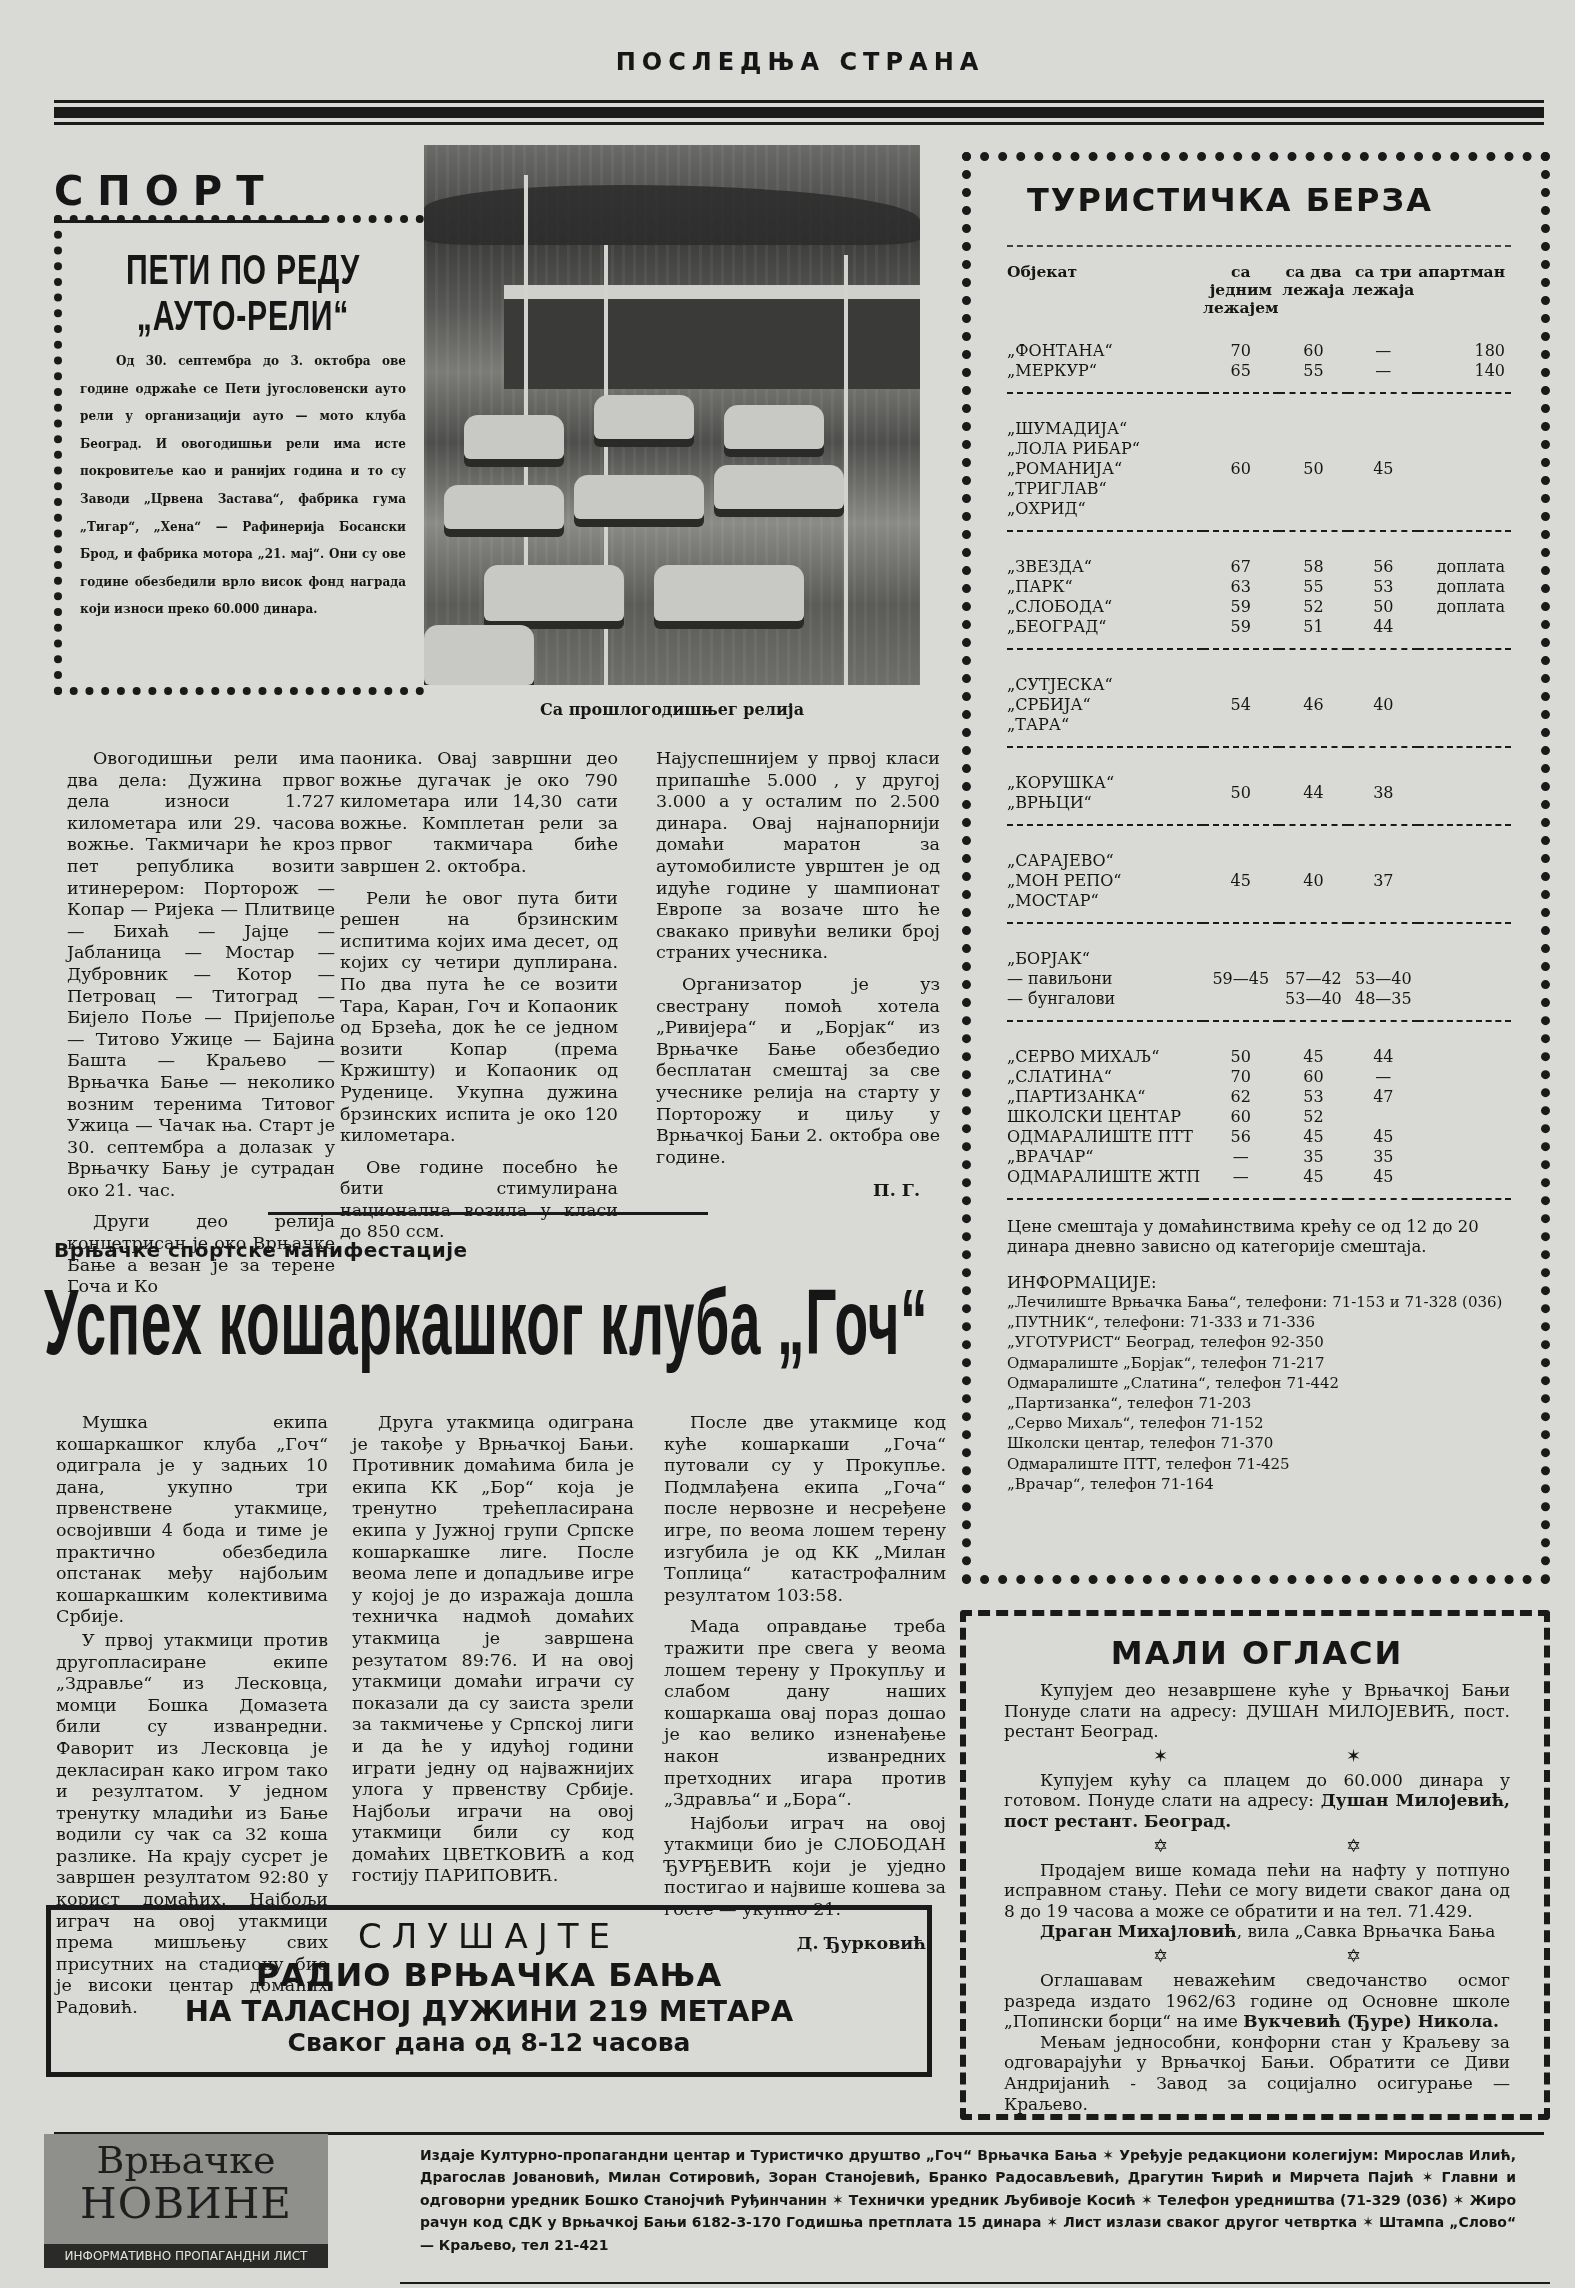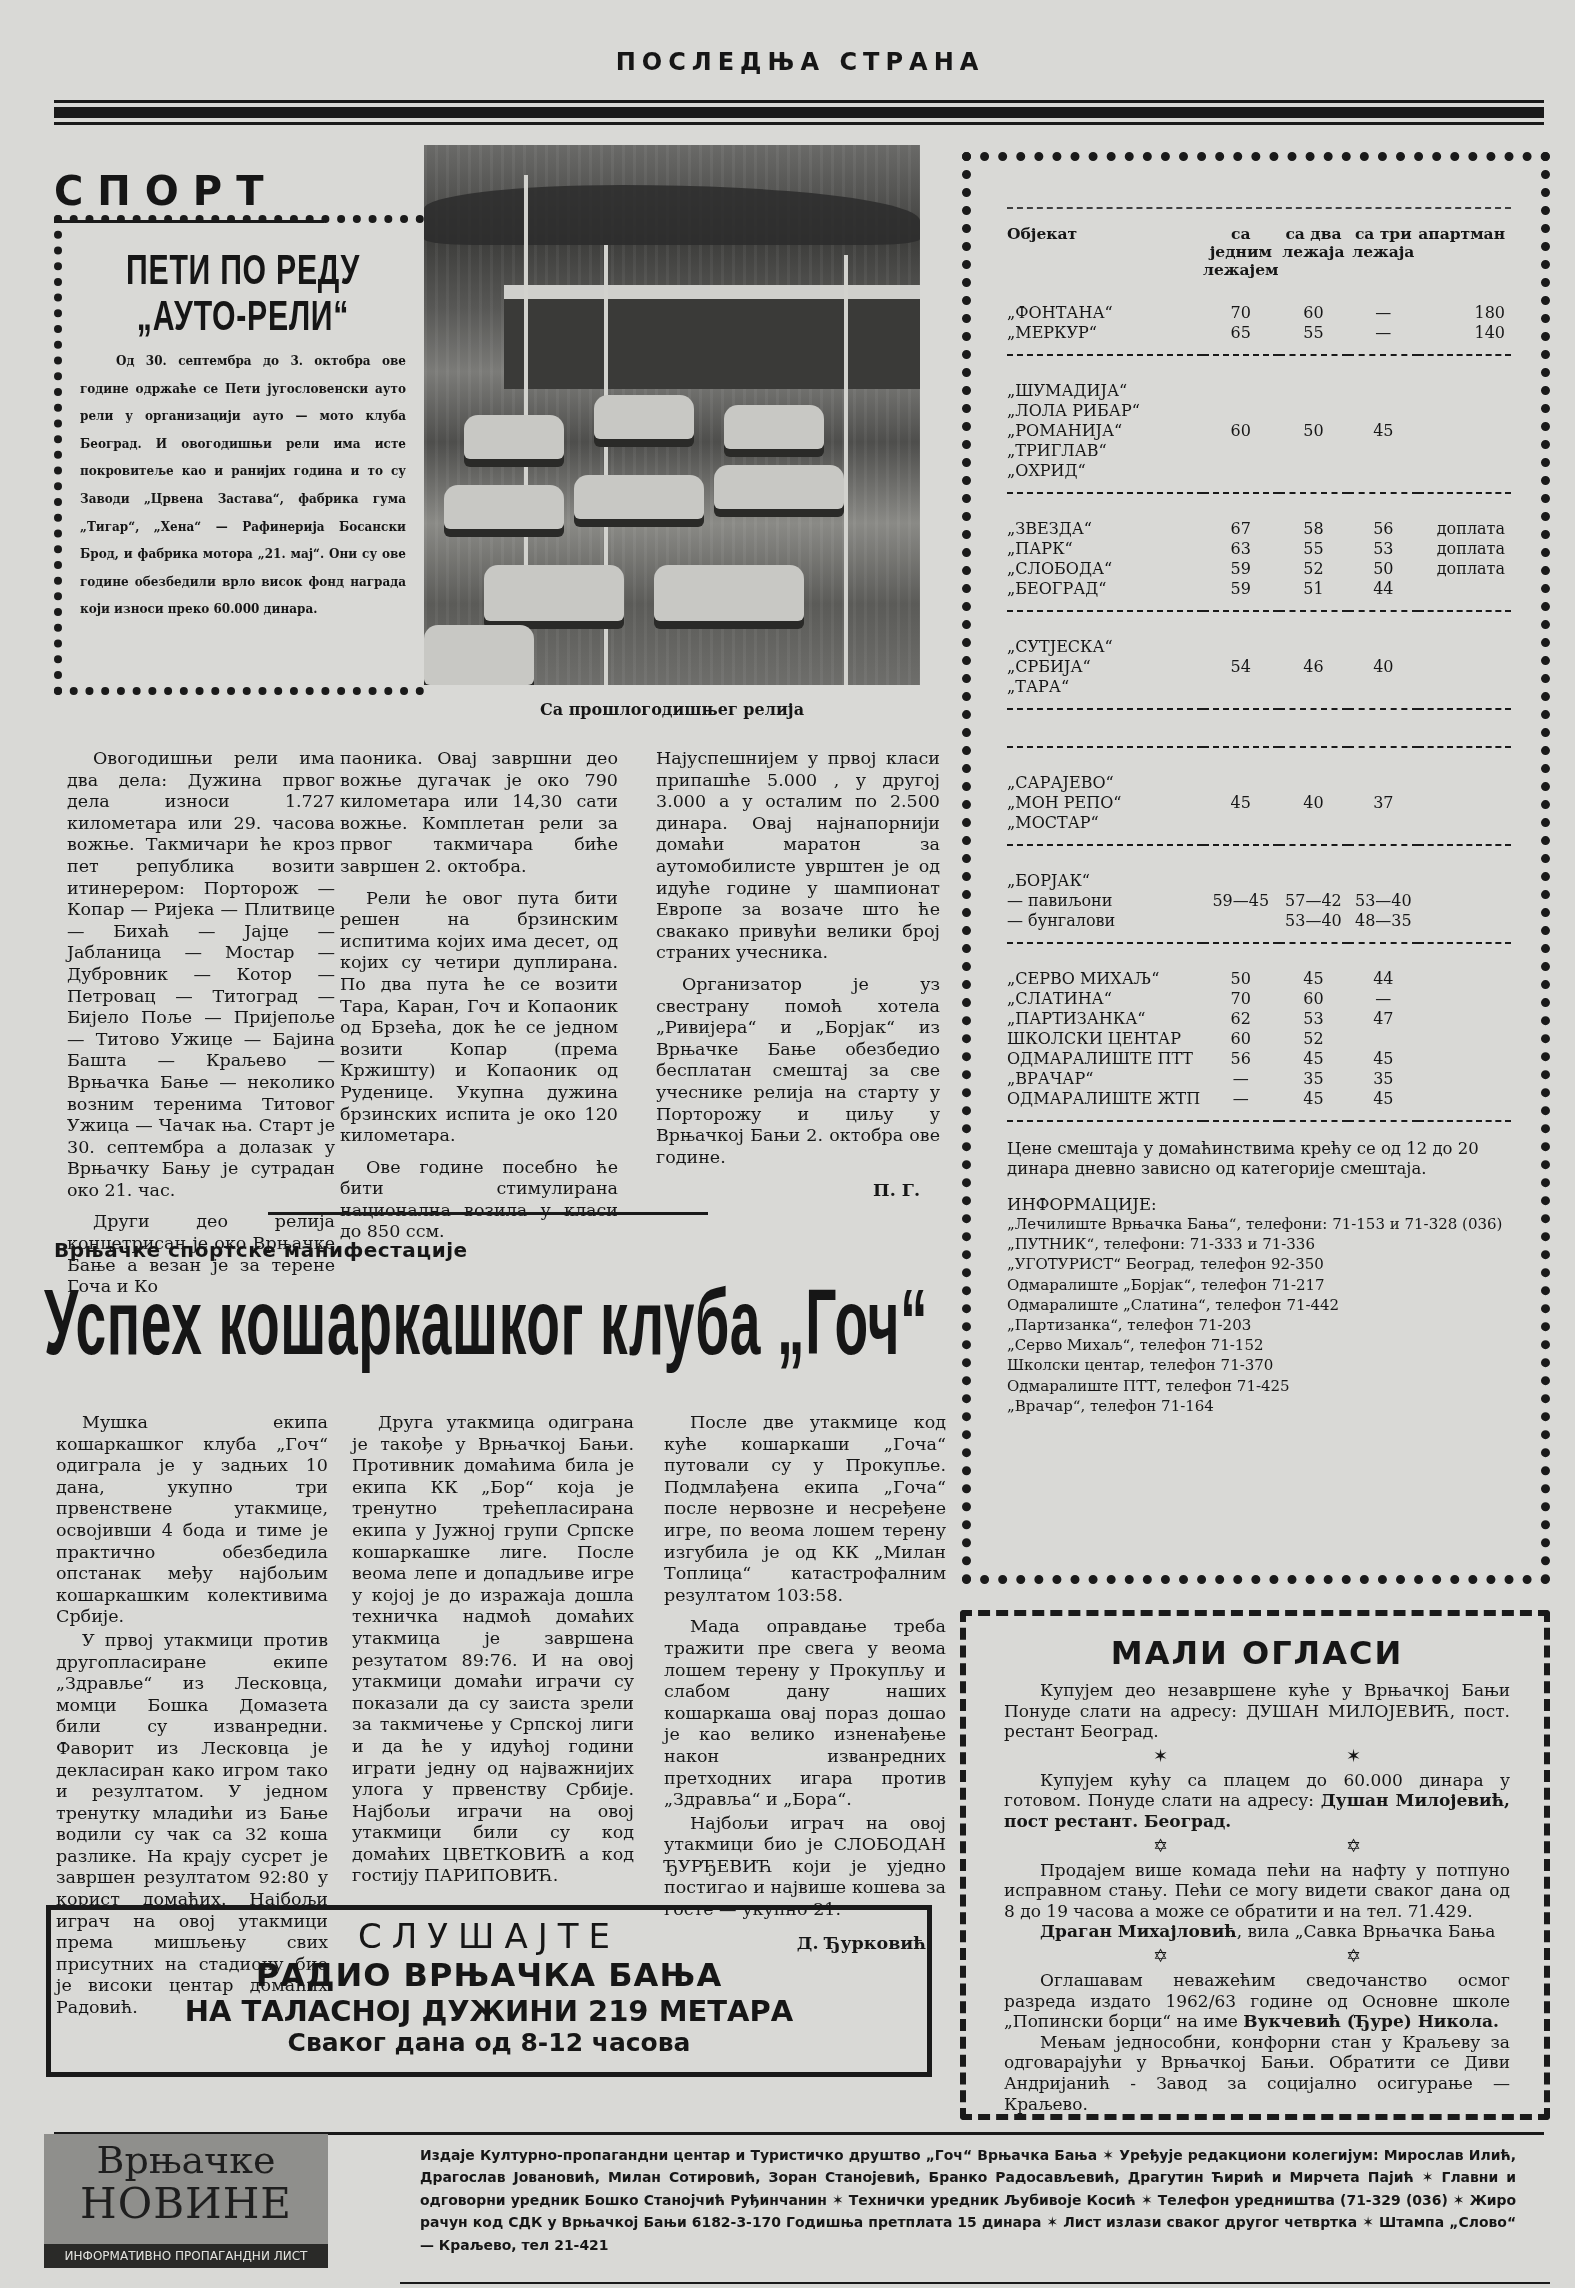--- a/index.html
+++ b/index.html
@@ -238,20 +238,21 @@
 </div>
 
 <div class="abs radio-ad">
   <div class="l1">СЛУШАЈТЕ</div>
   <div class="l2">РАДИО ВРЊАЧКА БАЊА</div>
   <div class="l3">НА ТАЛАСНОЈ ДУЖИНИ 219 МЕТАРА</div>
   <div class="l4">Сваког дана од 8-12 часова</div>
 </div>
 
 <div class="abs tour-box">
+  <div class="tour-title">ТУРИСТИЧКА БЕРЗА</div>
   <div class="dash" style="margin-top:26px"></div>
   <table class="tour-table">
     <thead>
       <tr>
         <th class="name">Објекат</th>
         <th class="n">са једним лежајем</th>
         <th class="n">са два лежаја</th>
         <th class="n">са три лежаја</th>
         <th class="ap">апартман</th>
       </tr>
@@ -357,20 +358,30 @@
           <td class="ap"></td>
         </tr>
         <tr class="gap">
           <td colspan="5"></td>
         </tr>
         <tr class="dashrow">
           <td colspan="5"></td>
         </tr>
         <tr class="gap">
           <td colspan="5"></td>
+        </tr>
+        <tr>
+          <td class="name">
+            <div>„КОРУШКА“</div>
+            <div>„ВРЊЦИ“</div>
+          </td>
+          <td class="n">50</td>
+          <td class="n">44</td>
+          <td class="n">38</td>
+          <td class="ap"></td>
         </tr>
         <tr class="gap">
           <td colspan="5"></td>
         </tr>
         <tr class="dashrow">
           <td colspan="5"></td>
         </tr>
         <tr class="gap">
           <td colspan="5"></td>
         </tr>

